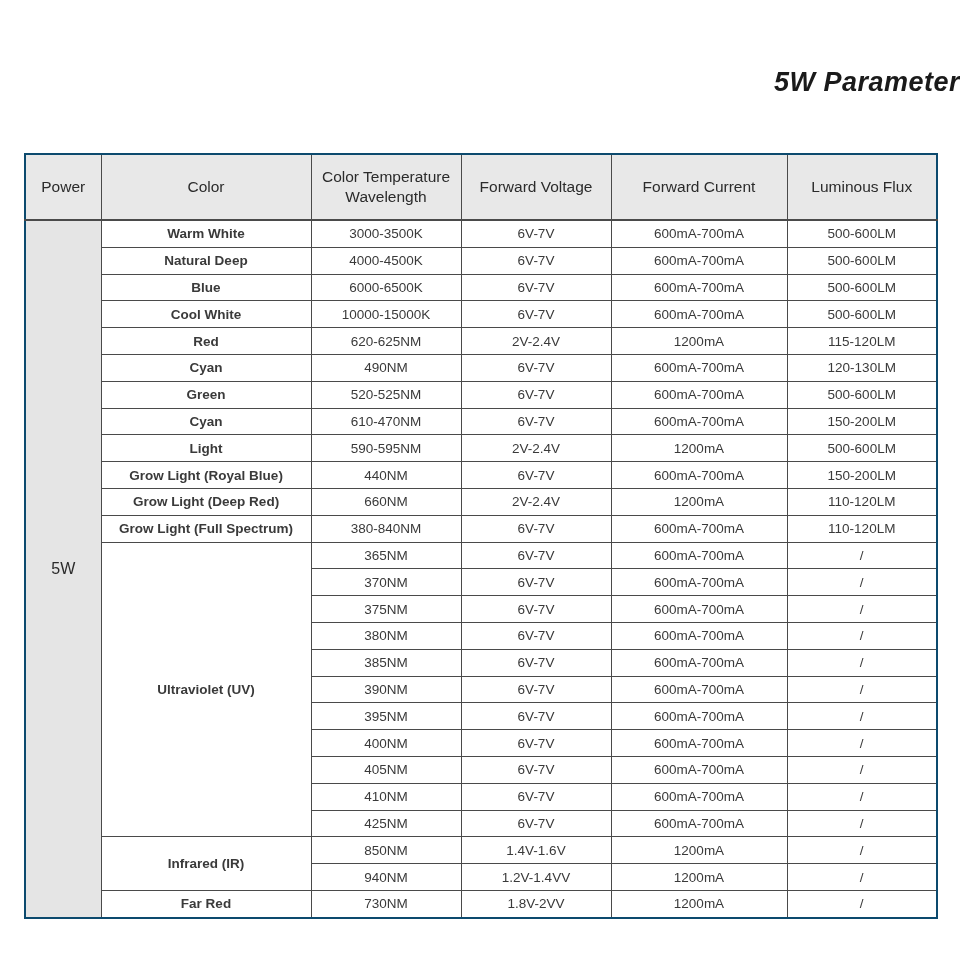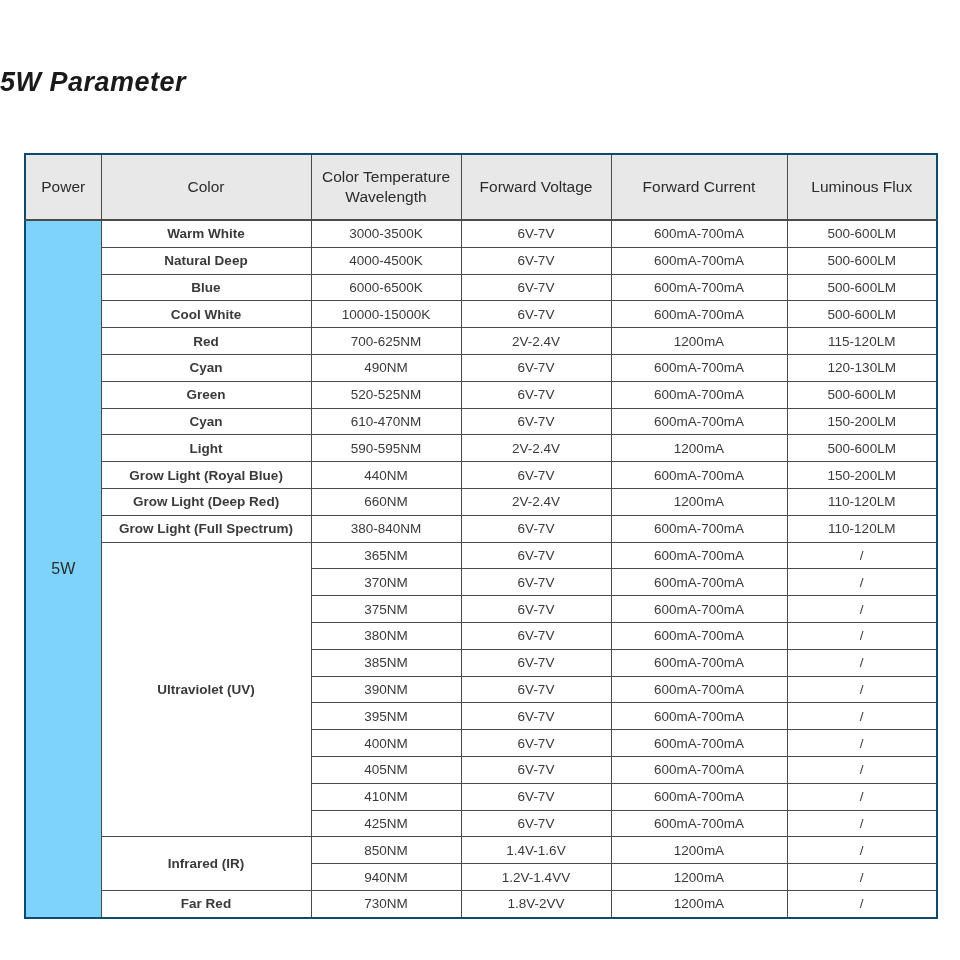--- a/index.html
+++ b/index.html
@@ -16,21 +16,21 @@
     width: 960px;
     height: 960px;
     background: #ffffff;
     overflow: hidden;
   }
   .title {
     margin: 0;
     padding-top: 64px;
     height: 36px;
     line-height: 36px;
-    text-align: left;
+    text-align: right;
     font-size: 27px;
     font-weight: bold;
     font-style: italic;
     color: #1a1a1a;
     letter-spacing: 0.5px;
   }
   table.spec-table {
     position: absolute;
     left: 24px;
     top: 133px;
@@ -56,21 +56,21 @@
     line-height: 1.3;
     border-bottom: 2px solid #4a4a4a;
   }
   .spec-table td {
     height: 25.8px;
     font-size: 13.5px;
     color: #3a3a3a;
     background: #ffffff;
   }
   .spec-table td.power-cell {
-    background: #7dd3fc;
+    background: #e5e5e5;
     font-size: 16px;
     color: #2b2b2b;
   }
   .spec-table td.color-cell {
     background: #ffffff;
     font-weight: bold;
   }
   col.c-power  { width: 76px; }
   col.c-color  { width: 210px; }
   col.c-wave   { width: 150px; }
@@ -128,21 +128,21 @@
         </tr>
         <tr>
           <td rowspan="1" class="color-cell">Cool White</td>
           <td>10000-15000K</td>
           <td>6V-7V</td>
           <td>600mA-700mA</td>
           <td>500-600LM</td>
         </tr>
         <tr>
           <td rowspan="1" class="color-cell">Red</td>
-          <td>700-625NM</td>
+          <td>620-625NM</td>
           <td>2V-2.4V</td>
           <td>1200mA</td>
           <td>115-120LM</td>
         </tr>
         <tr>
           <td rowspan="1" class="color-cell">Cyan</td>
           <td>490NM</td>
           <td>6V-7V</td>
           <td>600mA-700mA</td>
           <td>120-130LM</td>

